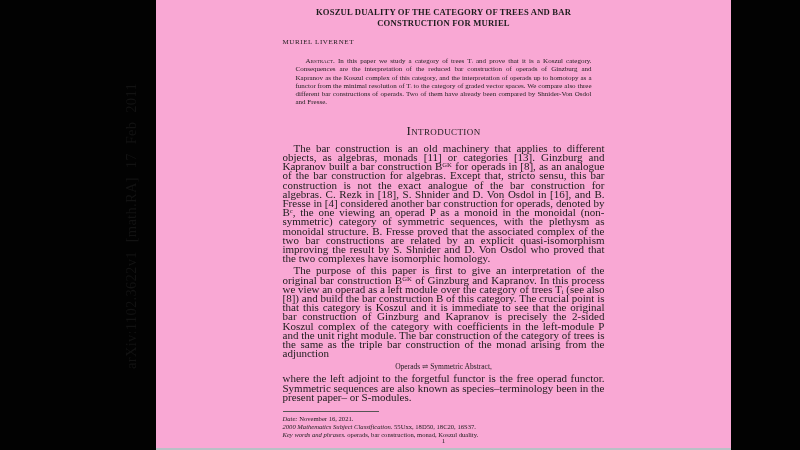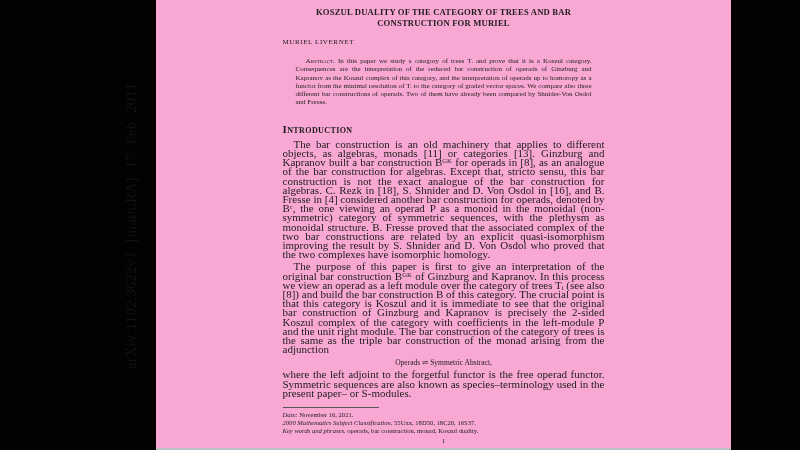--- a/index.html
+++ b/index.html
@@ -14,21 +14,21 @@
     position:absolute; left:113px; top:0; width:575px; height:450px;
     background:#f9a8d4; overflow:hidden;
     border-bottom:2px solid #b9c0c6;
     margin-left:43px;
   }
   .content { width:322px; margin:0 auto; padding-top:7px; }
   .title { text-align:center; font-weight:bold; font-size:8.6px; line-height:11px; letter-spacing:.2px; }
   .author { text-align:left; font-size:7px; letter-spacing:.6px; margin-top:9px; }
   .abstract { width:296px; margin:11px auto 0; font-size:7px; line-height:8.3px; text-align:justify; text-indent:10px; }
   .sc { font-variant:small-caps; }
-  .section-heading { text-align:left; font-size:11px; margin-top:16px; margin-bottom:5px; letter-spacing:.4px;font-weight:bold; }
+  .section-heading { text-align:center; font-size:13px; margin-top:16px; margin-bottom:5px; letter-spacing:.4px; }
   .body-par { font-size:11px; line-height:9.2px; text-align:justify; text-indent:11px; margin-top:3px; }
   .no-indent { text-indent:0; }
   .display-line { text-align:center; font-size:7.5px; margin:4px 0 3px; }
   .footnote { margin-top:9px; font-size:6.6px; line-height:8px; }
   .footnote-rule { width:96px; border-top:1px solid #555; height:1px; margin-bottom:3px; }
   .it { font-style:italic; }
   .page-number { position:absolute; bottom:3px; left:0; right:0; text-align:center; font-size:7px; }
   .watermark {
     position:absolute; left:-77px; top:216px; width:420px; height:20px;
     text-align:center; transform:rotate(-90deg);
@@ -54,21 +54,21 @@
       <p class="abstract"><span class="sc">Abstract.</span> <span>In this paper we study a category of trees Tᵢ and prove that it is a Koszul category. Consequences are the interpretation of the reduced bar construction of operads of Ginzburg and Kapranov as the Koszul complex of this category, and the interpretation of operads up to homotopy as a functor from the minimal resolution of Tᵢ to the category of graded vector spaces. We compare also three different bar constructions of operads. Two of them have already been compared by Shnider-Von Osdol and Fresse.</span></p>
 
       <div class="section-heading sc">Introduction</div>
 
       <p class="body-par">The bar construction is an old machinery that applies to different objects, as algebras, monads [11] or categories [13]. Ginzburg and Kapranov built a bar construction Bᴳᴷ for operads in [8], as an analogue of the bar construction for algebras. Except that, stricto sensu, this bar construction is not the exact analogue of the bar construction for algebras. C. Rezk in [18], S. Shnider and D. Von Osdol in [16], and B. Fresse in [4] considered another bar construction for operads, denoted by Bᶜ, the one viewing an operad P as a monoid in the monoidal (non-symmetric) category of symmetric sequences, with the plethysm as monoidal structure. B. Fresse proved that the associated complex of the two bar constructions are related by an explicit quasi-isomorphism improving the result by S. Shnider and D. Von Osdol who proved that the two complexes have isomorphic homology.</p>
 
       <p class="body-par">The purpose of this paper is first to give an interpretation of the original bar construction Bᴳᴷ of Ginzburg and Kapranov. In this process we view an operad as a left module over the category of trees Tᵢ (see also [8]) and build the bar construction B of this category. The crucial point is that this category is Koszul and it is immediate to see that the original bar construction of Ginzburg and Kapranov is precisely the 2-sided Koszul complex of the category with coefficients in the left-module P and the unit right module. The bar construction of the category of trees is the same as the triple bar construction of the monad arising from the adjunction</p>
 
       <div class="display-line">Operads ⇌ Symmetric Abstract,</div>
 
-      <p class="body-par no-indent">where the left adjoint to the forgetful functor is the free operad functor. Symmetric sequences are also known as species–terminology used in the present paper– or S-modules.</p>
+      <p class="body-par no-indent">where the left adjoint to the forgetful functor is the free operad functor. Symmetric sequences are also known as species–terminology been in the present paper– or S-modules.</p>
 
 
       <div class="footnote">
         <div class="footnote-rule"></div>
         <div class="fn-line"><span class="it">Date:</span> <span>November 16, 2021.</span></div>
         <div class="fn-line"><span class="it">2000 Mathematics Subject Classification.</span> <span>55Uxx, 18D50, 18C20, 16S37.</span></div>
         <div class="fn-line"><span class="it">Key words and phrases.</span> <span>operads, bar construction, monad, Koszul duality.</span></div>
       </div>
 
     </div>

